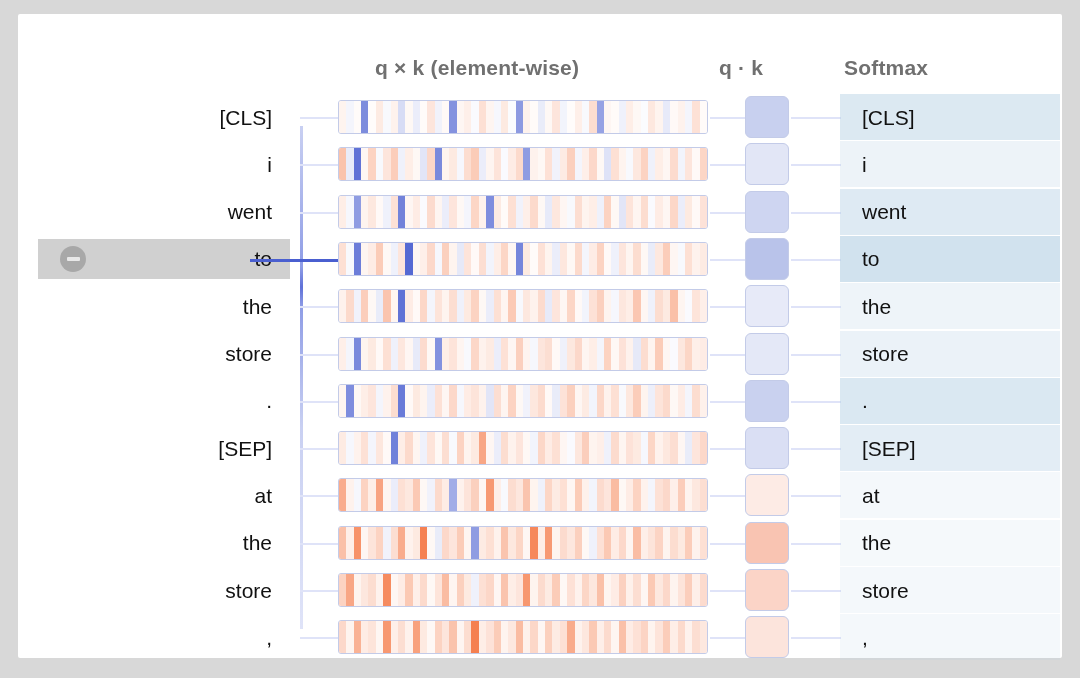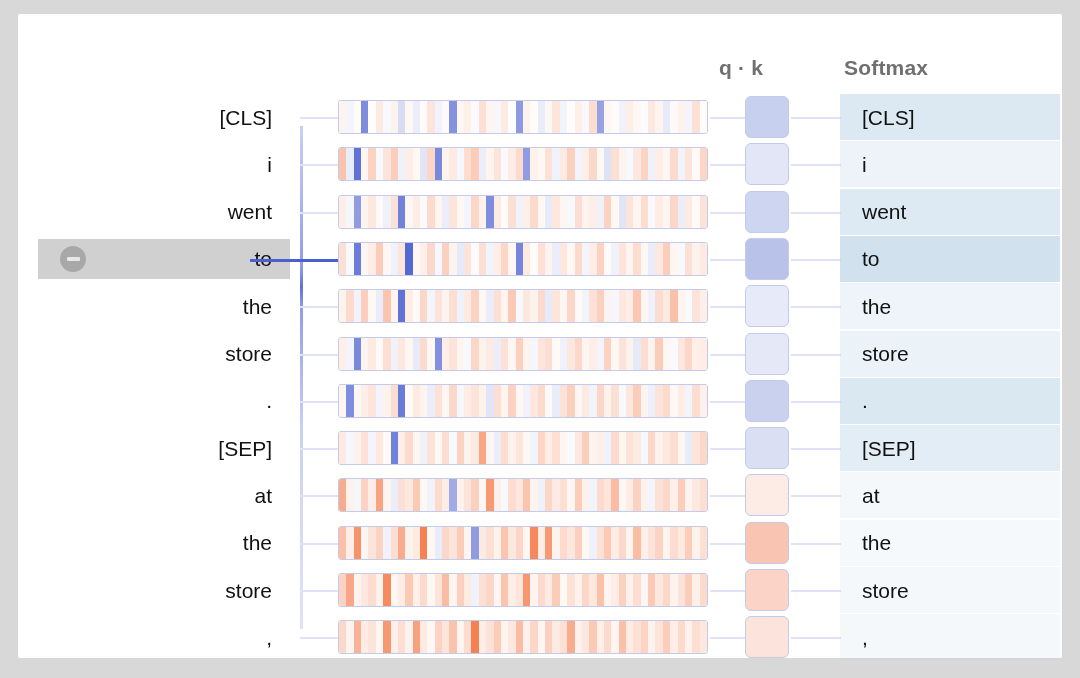--- a/index.html
+++ b/index.html
@@ -203,20 +203,21 @@
     color: #111111;
     line-height: 1;
   }
 </style>
 </head>
 <body>
 
 <div id="page">
   <div id="card">
 
+    <div class="col-header" id="hdr-product">q × k (element-wise)</div>
     <div class="col-header" id="hdr-dot">q · k</div>
     <div class="col-header" id="hdr-softmax">Softmax</div>
 
     <div id="tokens-col">
         <div class="tok-row" style="top: 3px;">
           <span class="tok-label">[CLS]</span>
         </div>
         <div class="tok-row" style="top: 50.3px;">
           <span class="tok-label">i</span>
         </div>

